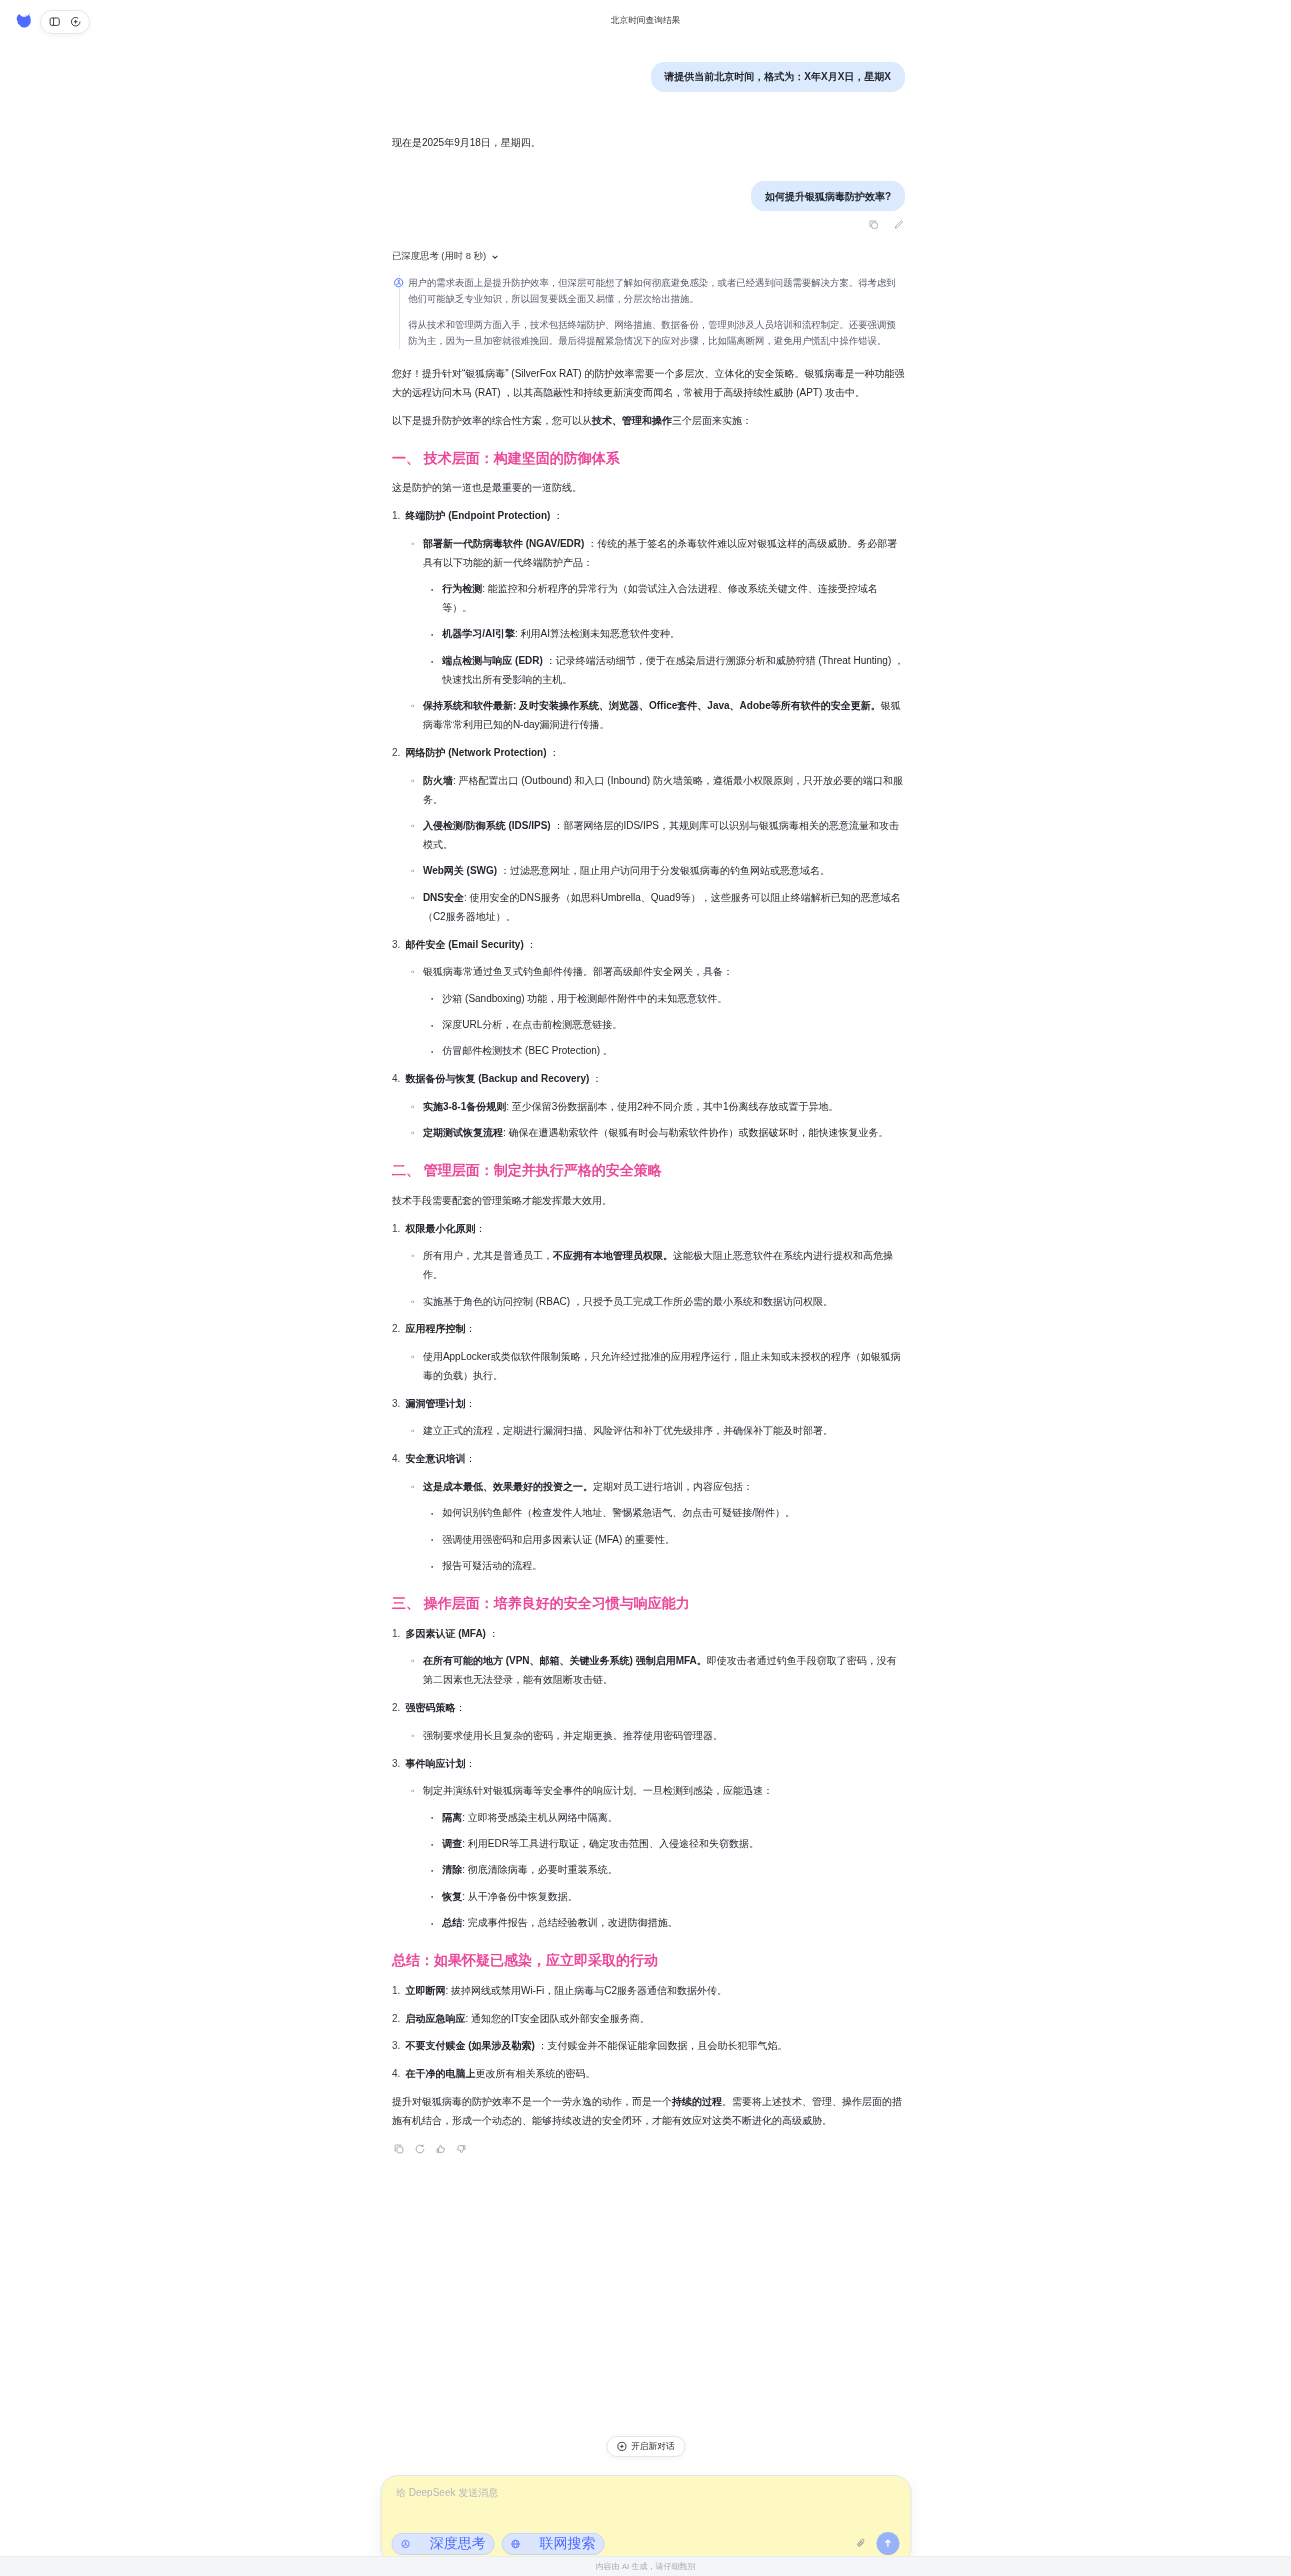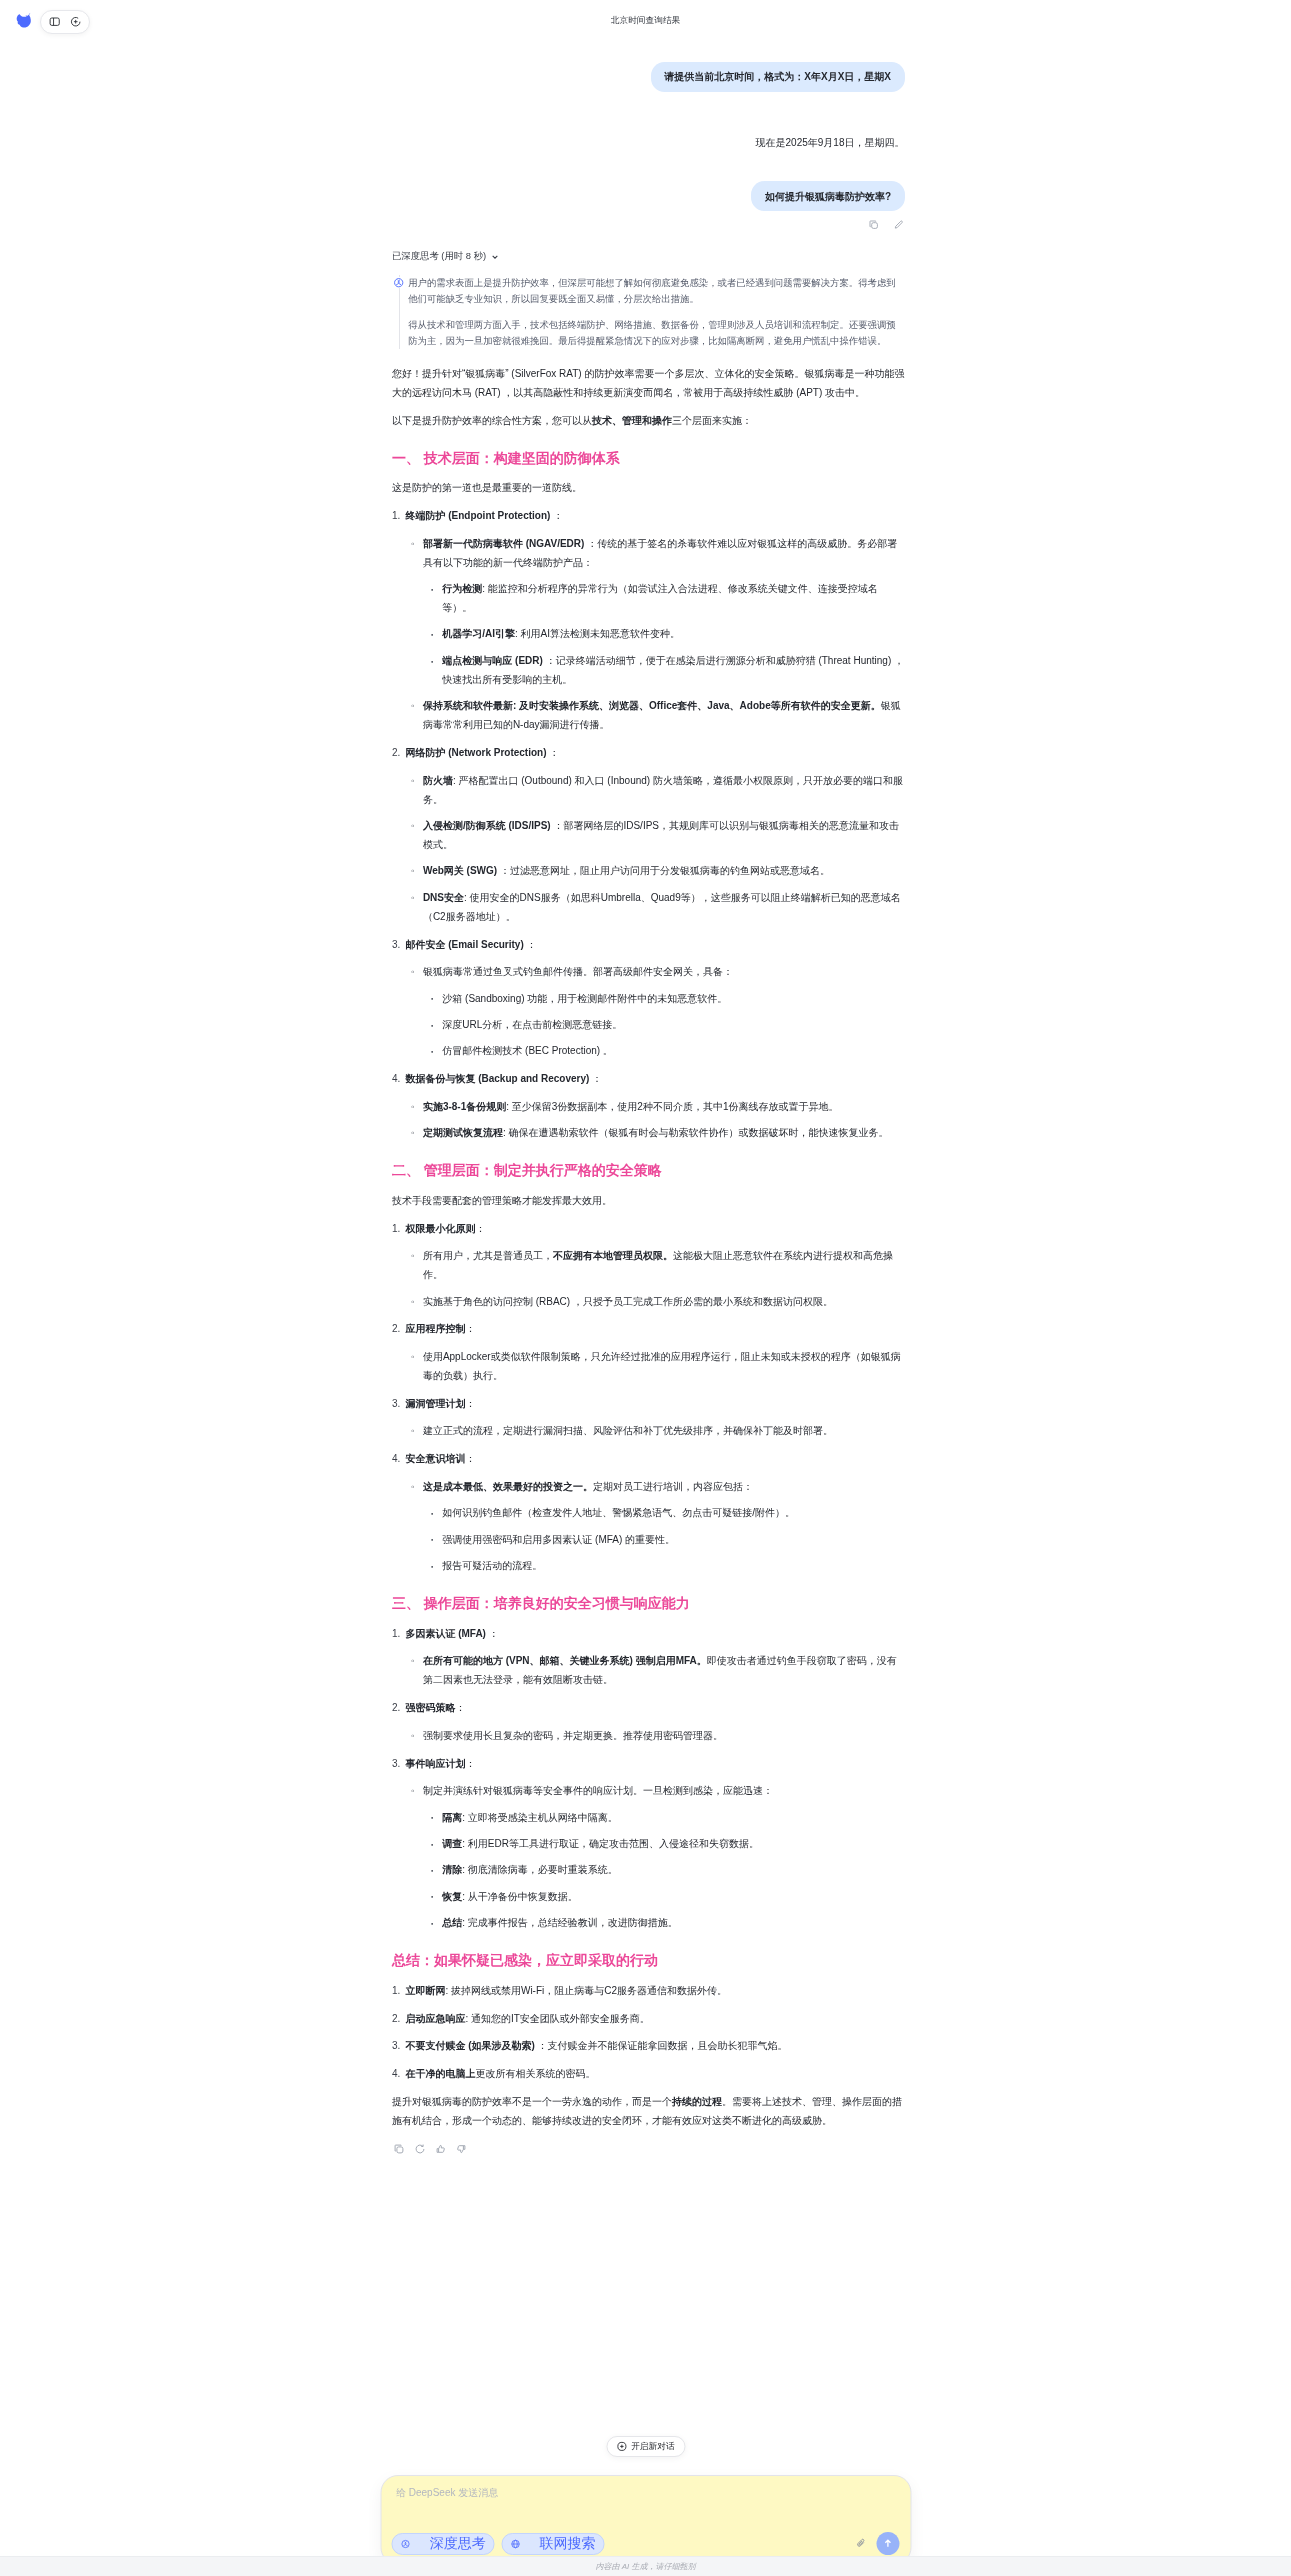--- a/index.html
+++ b/index.html
@@ -22,21 +22,21 @@
     position:absolute; top:15px; left:0; width:100%; text-align:center;
     font-size:8.7px; color:#30343c; font-weight:500;
   }
   
   .col { width:518px; margin:0 auto; padding-top:62px; }
   .row-end { display:flex; justify-content:flex-end; }
   .bubble {
     background:#dbeafe; border-radius:13.5px; padding:7.4px 13.5px;
     font-size:10px; line-height:15px; color:#24272e; max-width:417px;font-weight:bold;
   }
-  .asst-plain { font-size:10px; line-height:17.5px; margin:42px 0 0 5.4px;text-align:right; }
+  .asst-plain { font-size:10px; line-height:17.5px; margin:42px 0 0 5.4px; }
   .bubble2-wrap { margin-top:30px; }
   .msg-tools { display:flex; justify-content:flex-end; gap:13.5px; margin-top:8px; }
   .icon-btn { background:none; border:none; cursor:pointer; padding:0; line-height:0; }
   
   .think-head {
     margin:20px 0 0 5.4px; display:inline-flex; align-items:center; gap:4.7px;
     font-size:9.4px; color:#383c45; cursor:pointer;
   }
   .thinking {
     position:relative; margin:12px 0 0 12px; border-left:1.3px solid #e3e4e9;
@@ -87,21 +87,21 @@
     font-family:inherit;
   }
   .comp-right { margin-left:auto; display:flex; align-items:center; gap:9.4px; }
   .send {
     width:23px; height:23px; border-radius:50%; background:#98b3f9; border:none;
     display:flex; align-items:center; justify-content:center; cursor:pointer;
   }
   .foot-strip {
     position:absolute; left:0; bottom:0; width:100%; height:20px;
     background:#f4f5f7; border-top:0.7px solid #ebedf0;
-    text-align:center; font-size:8px; color:#a8abb3; line-height:19.5px;font-style:italic;
+    text-align:center; font-size:8px; color:#a8abb3; line-height:19.5px;
   }
 </style>
 </head>
 <body>
 
 <div class="logo">
   <svg viewBox="0 0 24 24" width="18" height="18">
     <path fill="#4d6bfe" d="M22.9 3.2c-.3-.2-.5 0-.7.2-.8 1.5-2 2.6-3.5 3.3-.3-.5-.7-.9-1.2-1.2-.2-.1-.4-.1-.5.1-.1.2 0 .4.1.5.4.3.7.7.9 1.1-1 .4-2.1.6-3.3.5-2.4-.2-4.3-1.3-5.6-3.2-.2-.2-.4-.3-.6-.2-1.7.9-2.9 2.3-3.4 4.2-.5 2 0 3.9 1.2 5.5.2.2.2.4.1.6-.3.7-.3 1.4 0 2.1.4.9 1.2 1.5 2.2 1.7.2 0 .3.1.4.3.9 2 2.6 3 4.7 3.3 2.9.4 5.4-.5 7.4-2.6 2.1-2.2 2.9-4.9 2.6-7.9-.2-2.1-.9-4-2.1-5.7-.2-.3-.3-.5 0-.8.6-.6 1.1-1.3 1.4-2.1.1-.3.1-.6-.1-.7z"></path>
   </svg>
 </div>

